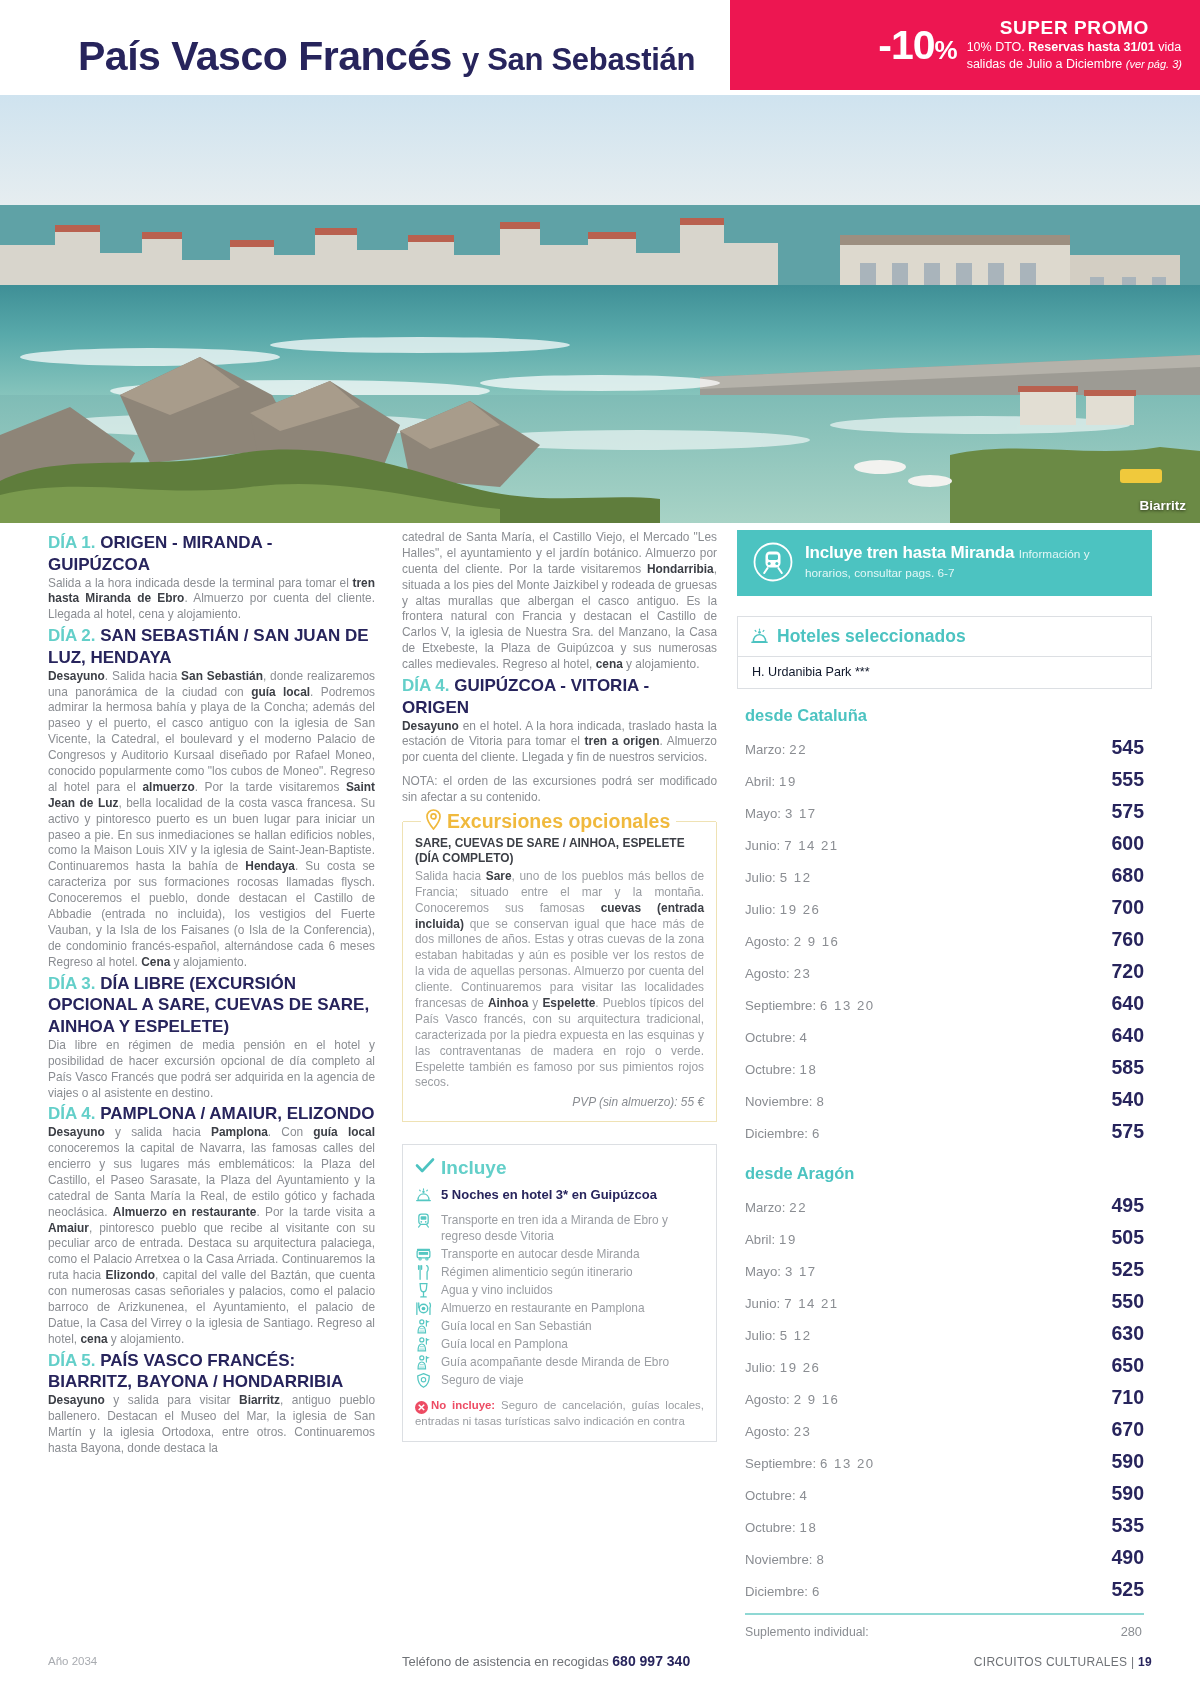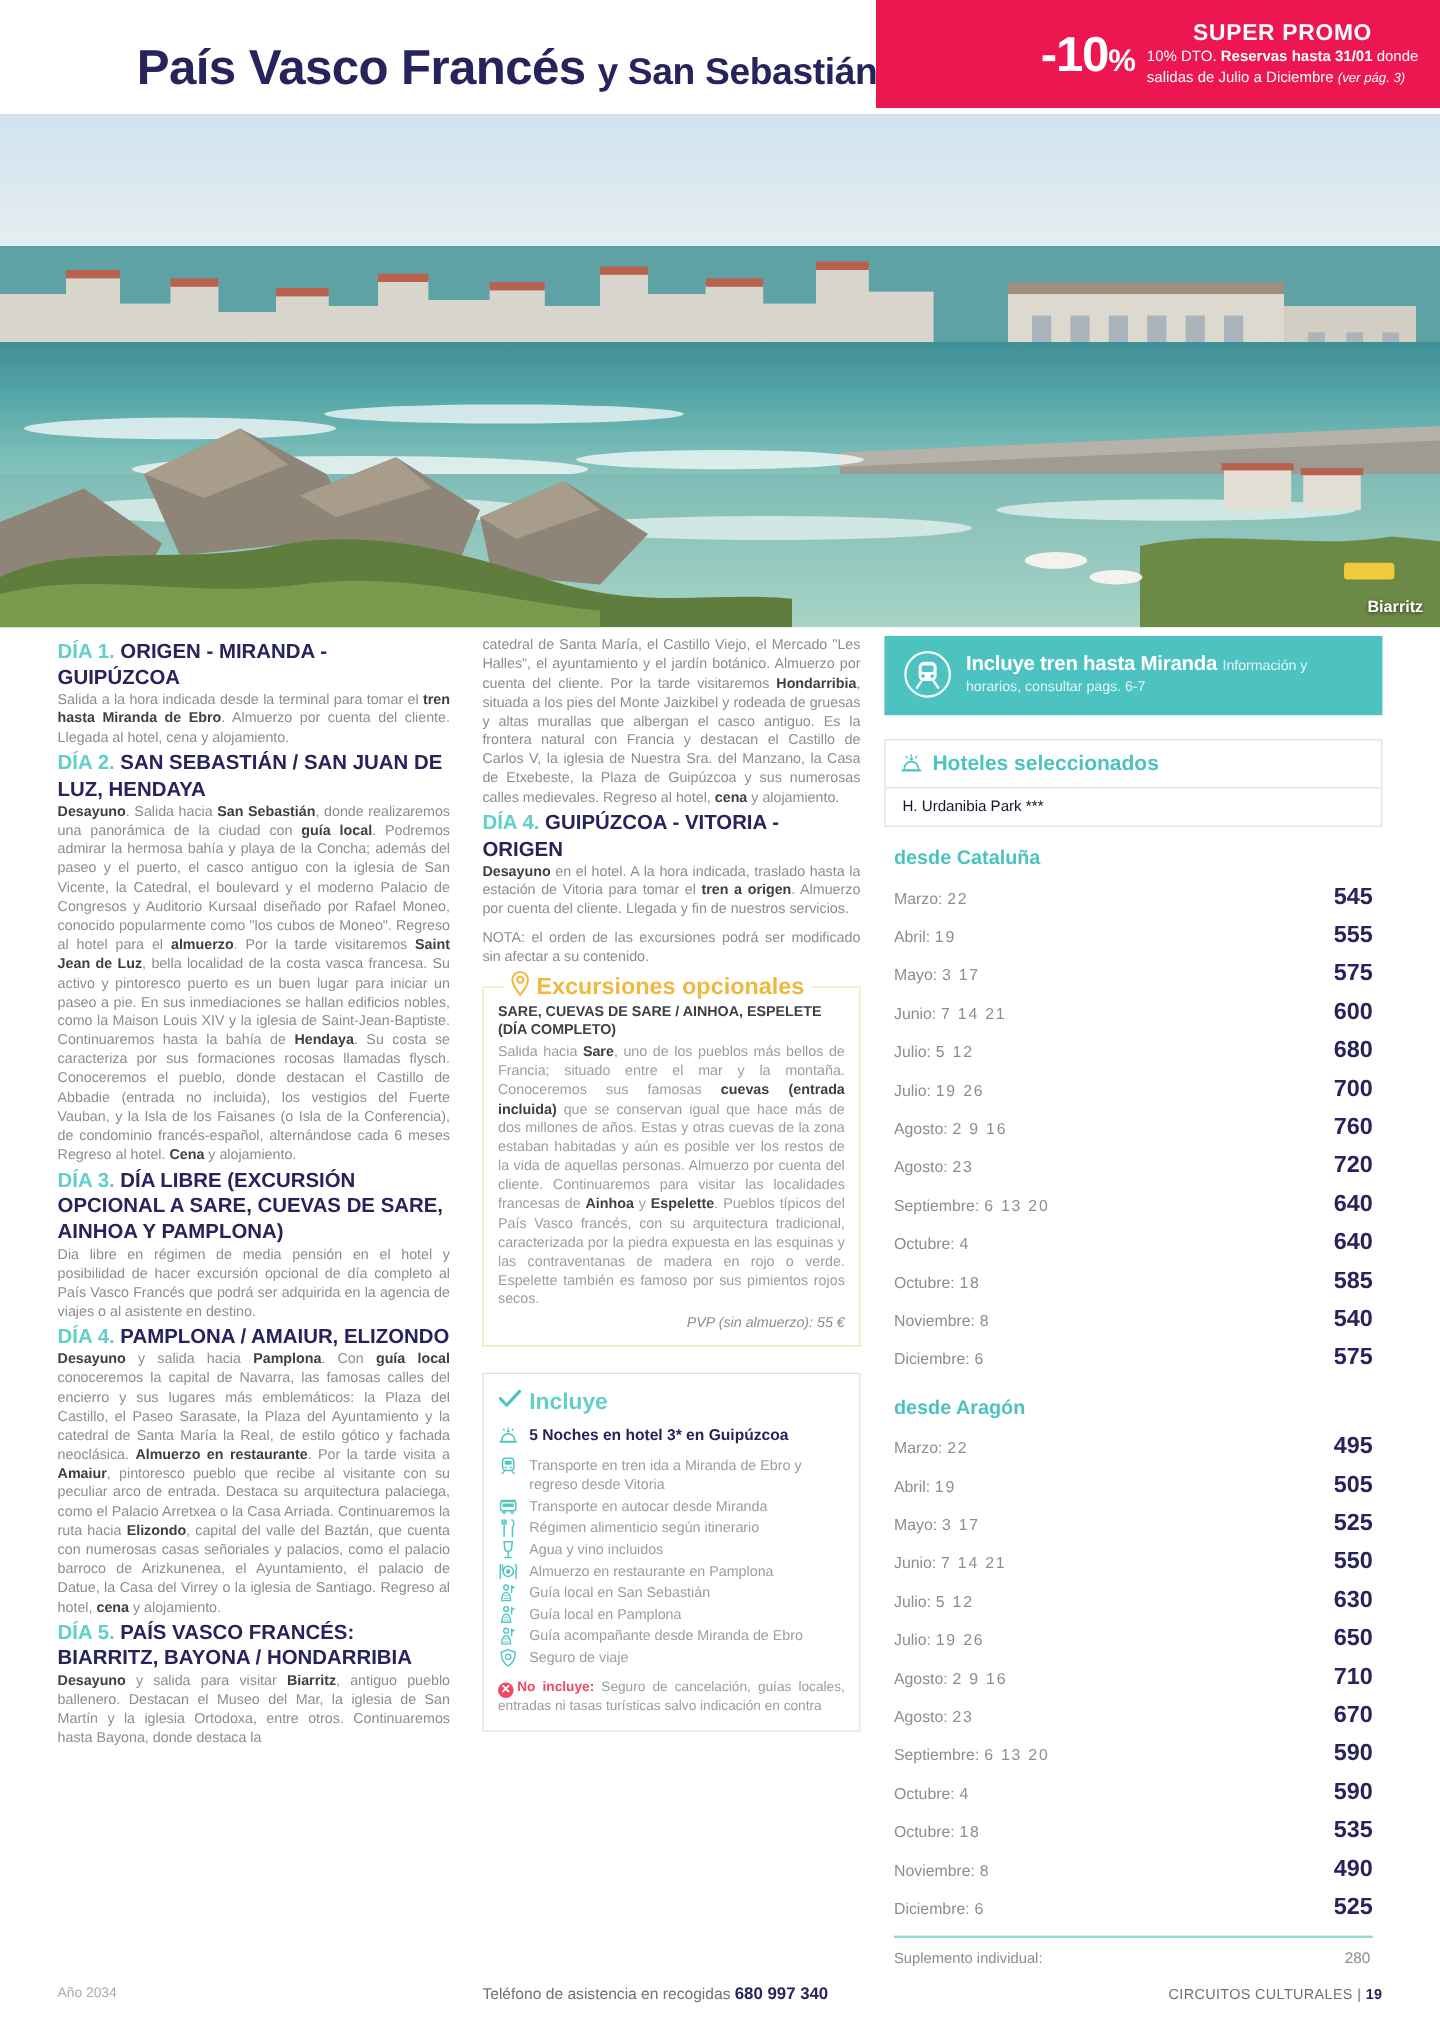--- a/index.html
+++ b/index.html
@@ -8,21 +8,21 @@
     background: #ffffff;
     font-family: "Liberation Sans", sans-serif;
     overflow: hidden;
   }
   .page { position: relative; width: 1200px; height: 1697px; background:#fff; }
 
   
   .header { position:absolute; top:0; left:0; width:1200px; height:95px; }
   .title-wrap {
     position:absolute; left:78px; top:36px;
-    display:flex; align-items:baseline; gap:10px;margin-left:36px;
+    display:flex; align-items:baseline; gap:10px;
   }
   .title-main {
     font-size:41px; font-weight:bold; color:#27245c; letter-spacing:-0.5px;
     line-height:1;
   }
   .title-sub {
     font-size:31px; font-weight:bold; color:#27245c; letter-spacing:-0.3px;
     line-height:1;
   }
   .promo {
@@ -178,21 +178,21 @@
     <div class="title-wrap">
       <span class="title-main">País Vasco Francés</span>
       <span class="title-sub">y San Sebastián</span>
     </div>
     <div class="promo">
       <div class="promo-pct">
         <span>-10</span><span class="pct-sym">%</span>
       </div>
       <div class="promo-txt">
         <div class="promo-title">SUPER PROMO</div>
-        <div class="promo-l1"><span>10% DTO. </span><b>Reservas hasta 31/01</b><span> donde</span></div>
+        <div class="promo-l1"><span>10% DTO. </span><b>Reservas hasta 31/01</b><span> vida</span></div>
         <div class="promo-l2"><span>salidas de Julio a Diciembre </span><i>(ver pág. 3)</i></div>
       </div>
     </div>
   </div>
 
   <div class="hero">
     <svg width="1200" height="428" viewBox="0 0 1200 428">
       <defs>
         <linearGradient id="sky" x1="0" y1="0" x2="0" y2="1">
           <stop offset="0%" stop-color="#cfe3ef"></stop>
@@ -322,21 +322,21 @@
 
   <div class="col1">
     <div class="itin">
 
       <div class="dayhead"><span class="dnum">DÍA 1.</span><span> ORIGEN - MIRANDA - GUIPÚZCOA</span></div>
       <p><span>Salida a la hora indicada desde la terminal para tomar el </span><b>tren hasta Miranda de Ebro</b><span>. Almuerzo por cuenta del cliente. Llegada al hotel, cena y alojamiento.</span></p>
 
       <div class="dayhead"><span class="dnum">DÍA 2.</span><span> SAN SEBASTIÁN / SAN JUAN DE LUZ, HENDAYA</span></div>
       <p><b>Desayuno</b><span>. Salida hacia </span><b>San Sebastián</b><span>, donde realizaremos una panorámica de la ciudad con </span><b>guía local</b><span>. Podremos admirar la hermosa bahía y playa de la Concha; además del paseo y el puerto, el casco antiguo con la iglesia de San Vicente, la Catedral, el boulevard y el moderno Palacio de Congresos y Auditorio Kursaal diseñado por Rafael Moneo, conocido popularmente como "los cubos de Moneo". Regreso al hotel para el </span><b>almuerzo</b><span>. Por la tarde visitaremos </span><b>Saint Jean de Luz</b><span>, bella localidad de la costa vasca francesa. Su activo y pintoresco puerto es un buen lugar para iniciar un paseo a pie. En sus inmediaciones se hallan edificios nobles, como la Maison Louis XIV y la iglesia de Saint-Jean-Baptiste. Continuaremos hasta la bahía de </span><b>Hendaya</b><span>. Su costa se caracteriza por sus formaciones rocosas llamadas flysch. Conoceremos el pueblo, donde destacan el Castillo de Abbadie (entrada no incluida), los vestigios del Fuerte Vauban, y la Isla de los Faisanes (o Isla de la Conferencia), de condominio francés-español, alternándose cada 6 meses Regreso al hotel. </span><b>Cena</b><span> y alojamiento.</span></p>
 
-      <div class="dayhead"><span class="dnum">DÍA 3.</span><span> DÍA LIBRE (EXCURSIÓN OPCIONAL A SARE, CUEVAS DE SARE, AINHOA Y PAMPLONA)</span></div>
+      <div class="dayhead"><span class="dnum">DÍA 3.</span><span> DÍA LIBRE (EXCURSIÓN OPCIONAL A SARE, CUEVAS DE SARE, AINHOA Y ESPELETE)</span></div>
       <p>Dia libre en régimen de media pensión en el hotel y posibilidad de hacer excursión opcional de día completo al País Vasco Francés que podrá ser adquirida en la agencia de viajes o al asistente en destino.</p>
 
       <div class="dayhead"><span class="dnum">DÍA 4.</span><span> PAMPLONA / AMAIUR, ELIZONDO</span></div>
       <p><b>Desayuno</b><span> y salida hacia </span><b>Pamplona</b><span>. Con </span><b>guía local</b><span> conoceremos la capital de Navarra, las famosas calles del encierro y sus lugares más emblemáticos: la Plaza del Castillo, el Paseo Sarasate, la Plaza del Ayuntamiento y la catedral de Santa María la Real, de estilo gótico y fachada neoclásica. </span><b>Almuerzo en restaurante</b><span>. Por la tarde visita a </span><b>Amaiur</b><span>, pintoresco pueblo que recibe al visitante con su peculiar arco de entrada. Destaca su arquitectura palaciega, como el Palacio Arretxea o la Casa Arriada. Continuaremos la ruta hacia </span><b>Elizondo</b><span>, capital del valle del Baztán, que cuenta con numerosas casas señoriales y palacios, como el palacio barroco de Arizkunenea, el Ayuntamiento, el palacio de Datue, la Casa del Virrey o la iglesia de Santiago. Regreso al hotel, </span><b>cena</b><span> y alojamiento.</span></p>
 
       <div class="dayhead"><span class="dnum">DÍA 5.</span><span> PAÍS VASCO FRANCÉS: BIARRITZ, BAYONA / HONDARRIBIA</span></div>
       <p><b>Desayuno</b><span> y salida para visitar </span><b>Biarritz</b><span>, antiguo pueblo ballenero. Destacan el Museo del Mar, la iglesia de San Martín y la iglesia Ortodoxa, entre otros. Continuaremos hasta Bayona, donde destaca la</span></p>
     </div>
   </div>
 

